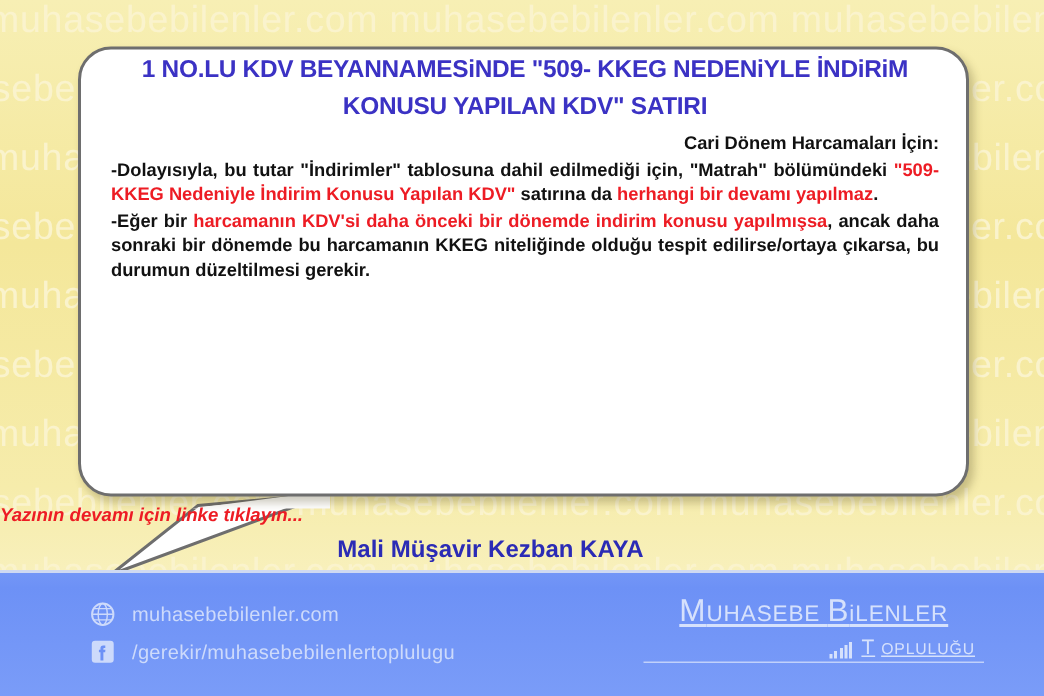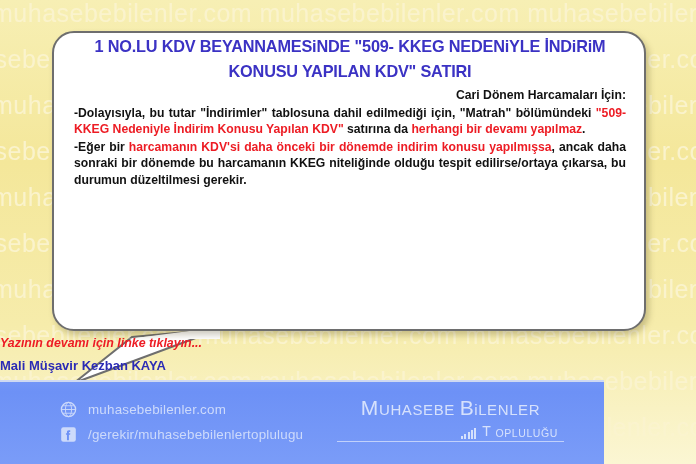--- a/index.html
+++ b/index.html
@@ -82,31 +82,31 @@
     color:#ed1c24;
     font-style:italic;
     font-weight:bold;
     font-size:12.4px;
     z-index:4;
     padding-right:185px;
   }
   #signature {
     position:absolute;
     left:0; right:42px; top:358px;
-    text-align:left;
+    text-align:center;
     color:#2b2bb5;
     font-weight:bold;
-    font-size:13px;
+    font-size:16px;
     z-index:4;
   }
 
   
   #footer {
     position:absolute;
-    left:0; bottom:0; width:604px; height:84px;
+    left:0; bottom:0; width:696px; height:84px;
     background:linear-gradient(180deg,#7396f7 0%, #6d91f6 12%, #7a9cf8 100%);
     border-top:2px solid #cfd9f2;
     z-index:5;
   }
   #footer-inner { position:relative; width:100%; height:100%; }
 
   .f-row {
     position:absolute;
     display:flex; align-items:center;
     color:#cddafb;
@@ -117,20 +117,21 @@
   #f-web { left:60px; top:19px; }
   #f-fb  { left:60px; top:44px; }
   .f-ico { width:17px; height:17px; margin-right:11px; flex:0 0 auto; }
 
   
   #logo {
     position:absolute; right:36px; top:14px;
     width:235px; text-align:center;
     color:#d6e1fc;
     user-select:none;
+    text-decoration:underline;
   }
   #logo-l1 { font-size:21px; letter-spacing:.6px; line-height:24px; }
   #logo-l1 .sm { font-size:15px; }
   #logo-l2 {
     position:relative;
     display:flex; align-items:flex-end; justify-content:flex-end;
     gap:4px;
     margin-top:1px; padding-right:10px;
     font-size:14px; letter-spacing:.6px;
   }

